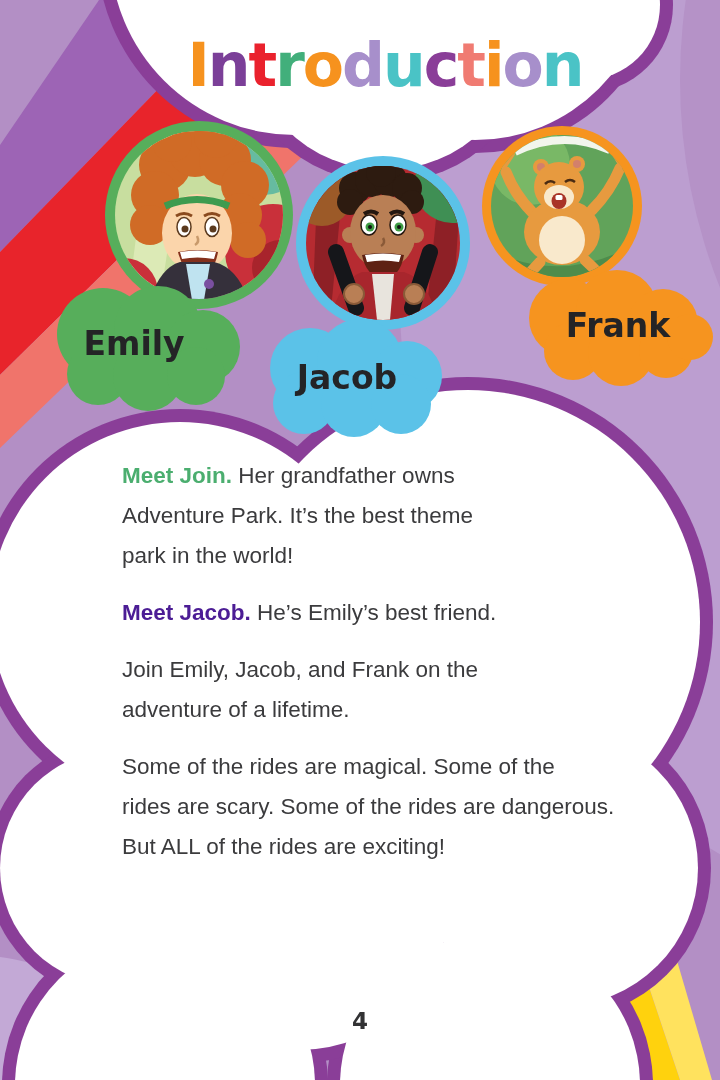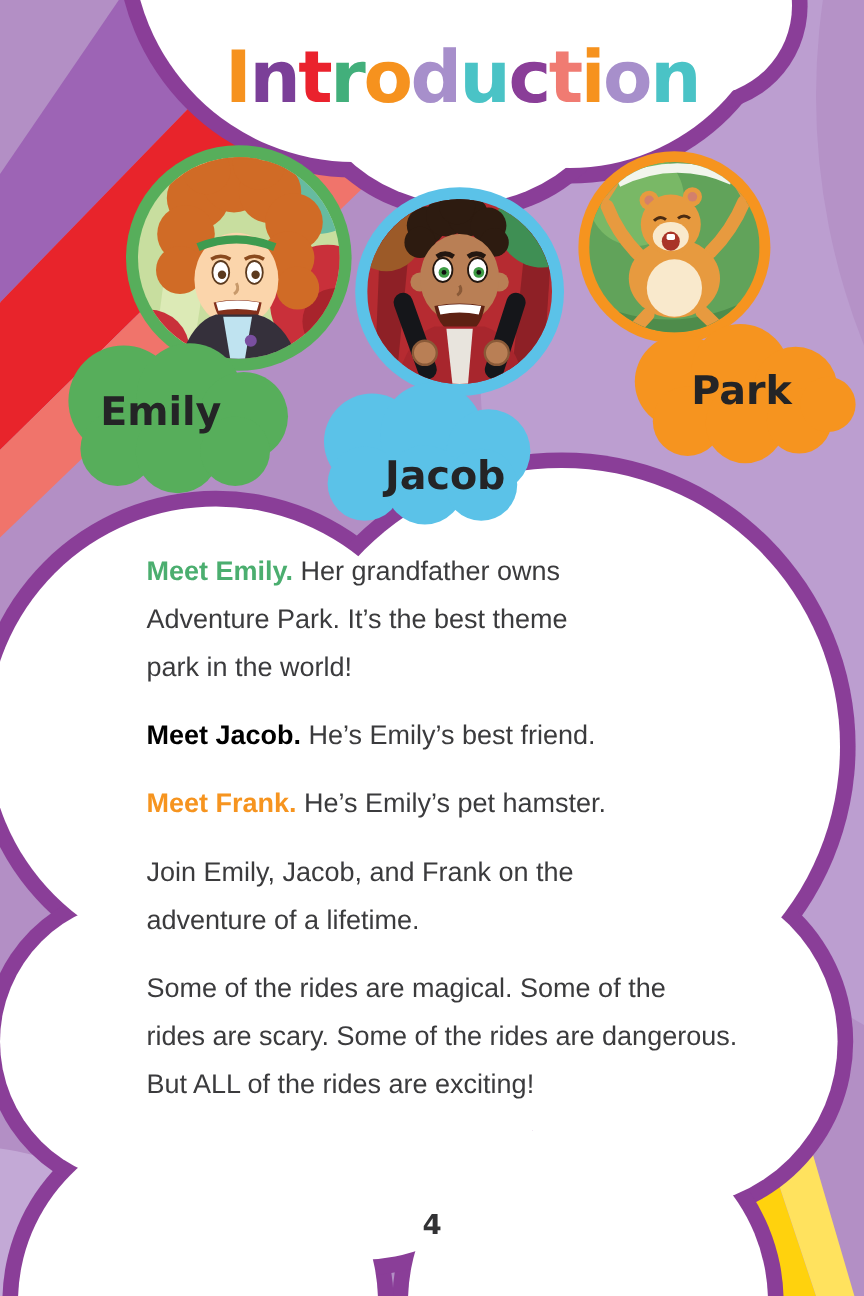--- a/index.html
+++ b/index.html
@@ -231,29 +231,28 @@
         <circle cx="573" cy="351" r="29"></circle>
     <circle cx="621" cy="353" r="33"></circle>
         <circle cx="666" cy="351" r="27"></circle>
     <circle cx="690" cy="337" r="23"></circle>
   </g>
 </svg>
 
   <div class="title"><span style="color: rgb(246, 146, 30);">I</span><span style="color: rgb(123, 63, 152);">n</span><span style="color: rgb(234, 34, 45);">t</span><span style="color: rgb(66, 175, 123);">r</span><span style="color: rgb(246, 146, 30);">o</span><span style="color: rgb(167, 143, 203);">d</span><span style="color: rgb(74, 195, 198);">u</span><span style="color: rgb(138, 62, 152);">c</span><span style="color: rgb(240, 123, 114);">t</span><span style="color: rgb(246, 146, 30);">i</span><span style="color: rgb(167, 143, 203);">o</span><span style="color: rgb(74, 195, 198);">n</span></div>
 
   <div class="char-name" style="left:134px;top:343px;text-align:right;">Emily</div>
-  <div class="char-name" style="left:347px;top:396px;margin-left:24px;">Jacob</div>
-  <div class="char-name" style="left:618px;top:325px;">Park</div>
+  <div class="char-name" style="left:347px;top:377px;">Jacob</div>
+  <div class="char-name" style="left:618px;top:325px;">Frank</div>
 
   <div class="text-block">
-      <p class="para"><strong style="color: rgb(75, 174, 111);">Meet Emily.</strong> Her grandfather owns
+      <p class="para"><strong style="color: rgb(75, 174, 111);">Meet Join.</strong> Her grandfather owns
 Adventure Park. It’s the best theme
 park in the world!</p>
-      <p class="para"><strong style="color: #000000;">Meet Jacob.</strong> He’s Emily’s best friend.</p>
-      <p class="para"><strong style="color: rgb(246, 148, 31);">Meet Frank.</strong> He’s Emily’s pet hamster.</p>
+      <p class="para"><strong style="color: #4c1d95;">Meet Jacob.</strong> He’s Emily’s best friend.</p>
       <p class="para">Join Emily, Jacob, and Frank on the
 adventure of a lifetime.</p>
       <p class="para">Some of the rides are magical. Some of the
 rides are scary. Some of the rides are dangerous.
 But ALL of the rides are exciting!</p>
     </div>
 
   <div class="page-num">4</div>
 
 </div>

